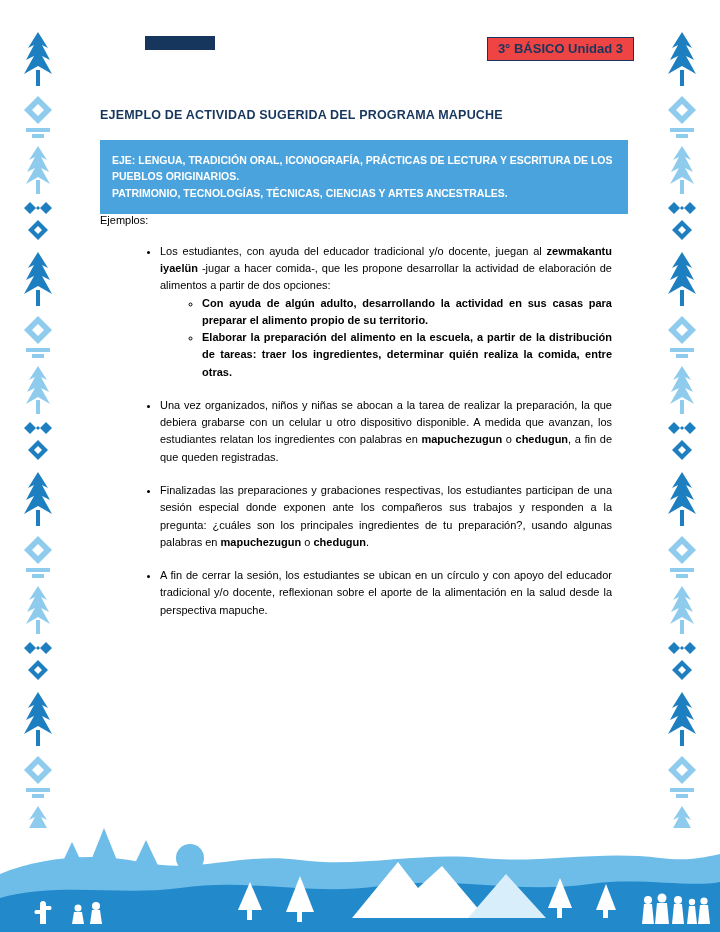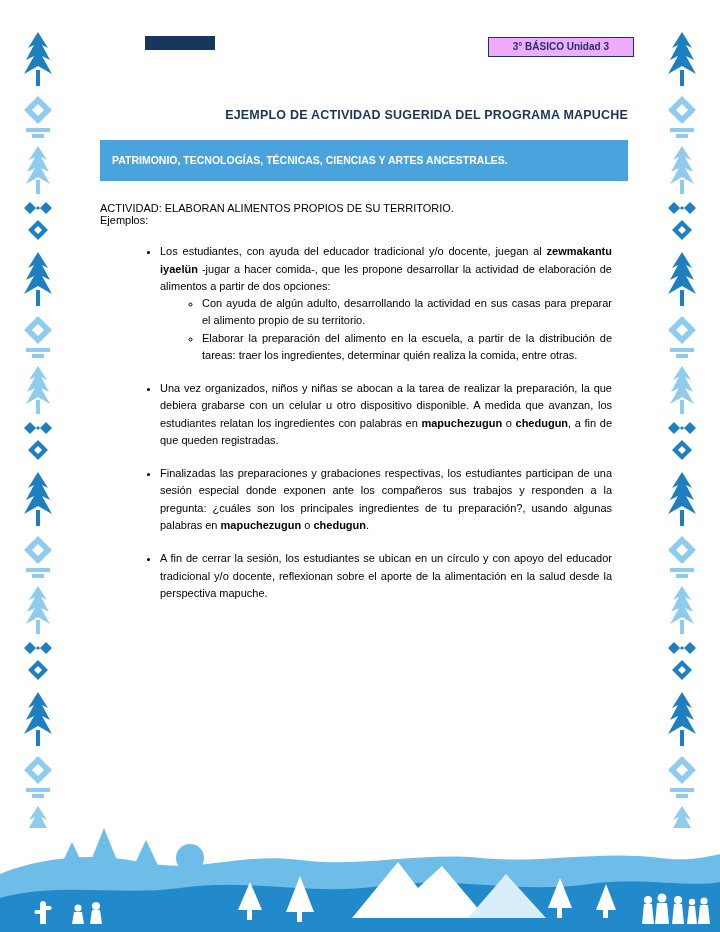--- a/index.html
+++ b/index.html
@@ -18,48 +18,48 @@
   .side-border.left  { left:16px; }
   .side-border.right { right:16px; }
 
   
   .logo-mark {
     position:absolute; left:145px; top:36px;
     width:70px; height:14px; background:#17365d;
   }
   .unit-badge {
     position:absolute; right:86px; top:37px;
-    border:1.5px solid #17365d; background:#f0abfc;
-    color:#17365d; font-weight:bold; font-size:10px;
-    padding:3px 24px; line-height:1.2; white-space:nowrap;
+    border:1.5px solid #17365d; background:#ef4444;
+    color:#17365d; font-weight:bold; font-size:13px;
+    padding:3px 10px; line-height:1.2; white-space:nowrap;
   }
 
   
   .content { position:absolute; left:100px; top:108px; width:528px; }
   .page-title {
-    text-align:right; color:#17365d; font-weight:bold;
+    text-align:left; color:#17365d; font-weight:bold;
     font-size:12.5px; letter-spacing:0.2px; margin-bottom:18px;
   }
   .eje-box {
     background:#4ba3dd; color:#ffffff; font-weight:bold;
     font-size:10.5px; line-height:1.55; padding:12px 14px 13px 12px;
   }
   .eje-box .eje-line2 { }
   .activity-line { margin-top:21px; font-size:11px; }
   .examples-label { font-size:11px; }
 
   ul.main-list {
     margin-top:17px; padding-left:44px;
     font-size:11px; line-height:1.57; text-align:justify;
     list-style:disc outside;
   }
   ul.main-list > li { margin:16px; }
   ul.sub-list {
     list-style:circle outside;
-    padding-left:42px; text-align:justify;
+    padding-left:42px; text-align:justify;font-weight:bold;
   }
   .bold { font-weight:bold; }
 
   
   .footer-art { position:absolute; left:0; bottom:0; width:720px; height:120px; }
   .footer-art svg { display:block; }
 </style>
 </head>
 <body>
 
@@ -123,24 +123,24 @@
     </svg>
   </div>
 
   <div class="logo-mark"></div>
   <div class="unit-badge">3° BÁSICO Unidad 3</div>
 
   <div class="content">
     <div class="page-title">EJEMPLO DE ACTIVIDAD SUGERIDA DEL PROGRAMA MAPUCHE</div>
 
     <div class="eje-box">
+      <p class="eje-line1">EJE:  LENGUA, TRADICIÓN ORAL, ICONOGRAFÍA, PRÁCTICAS DE LECTURA Y ESCRITURA DE LOS PUEBLOS ORIGINARIOS.</p>
       <p class="eje-line2">PATRIMONIO, TECNOLOGÍAS, TÉCNICAS, CIENCIAS Y ARTES ANCESTRALES.</p>
     </div>
 
-    <p class="activity-line">ACTIVIDAD: ELABORAN ALIMENTOS PROPIOS DE SU TERRITORIO.</p>
     <p class="examples-label">Ejemplos:</p>
 
     <ul class="main-list">
         <li><span>Los estudiantes, con ayuda del educador tradicional y/o docente, juegan al </span><span class="bold">zewmakantu iyaelün</span><span> -jugar a hacer comida-, que les propone desarrollar la actividad de elaboración de alimentos a partir de dos opciones:</span><ul class="sub-list">
             <li><span>Con ayuda de algún adulto, desarrollando la actividad en sus casas para preparar el alimento propio de su territorio.</span></li>
             <li><span>Elaborar la preparación del alimento en la escuela, a partir de la distribución de tareas: traer los ingredientes, determinar quién realiza la comida, entre otras.</span></li>
           </ul></li>
         <li><span>Una vez organizados, niños y niñas se abocan a la tarea de realizar la preparación, la que debiera grabarse con un celular u otro dispositivo disponible. A medida que avanzan, los estudiantes relatan los ingredientes con palabras en </span><span class="bold">mapuchezugun</span><span> o </span><span class="bold">chedugun</span><span>, a fin de que queden registradas.</span></li>
         <li><span>Finalizadas las preparaciones y grabaciones respectivas, los estudiantes participan de una sesión especial donde exponen ante los compañeros sus trabajos y responden a la pregunta: ¿cuáles son los principales ingredientes de tu preparación?, usando algunas palabras en </span><span class="bold">mapuchezugun</span><span> o </span><span class="bold">chedugun</span><span>.</span></li>
         <li><span>A fin de cerrar la sesión, los estudiantes se ubican en un círculo y con apoyo del educador tradicional y/o docente, reflexionan sobre el aporte de la alimentación en la salud desde la perspectiva mapuche.</span></li>

